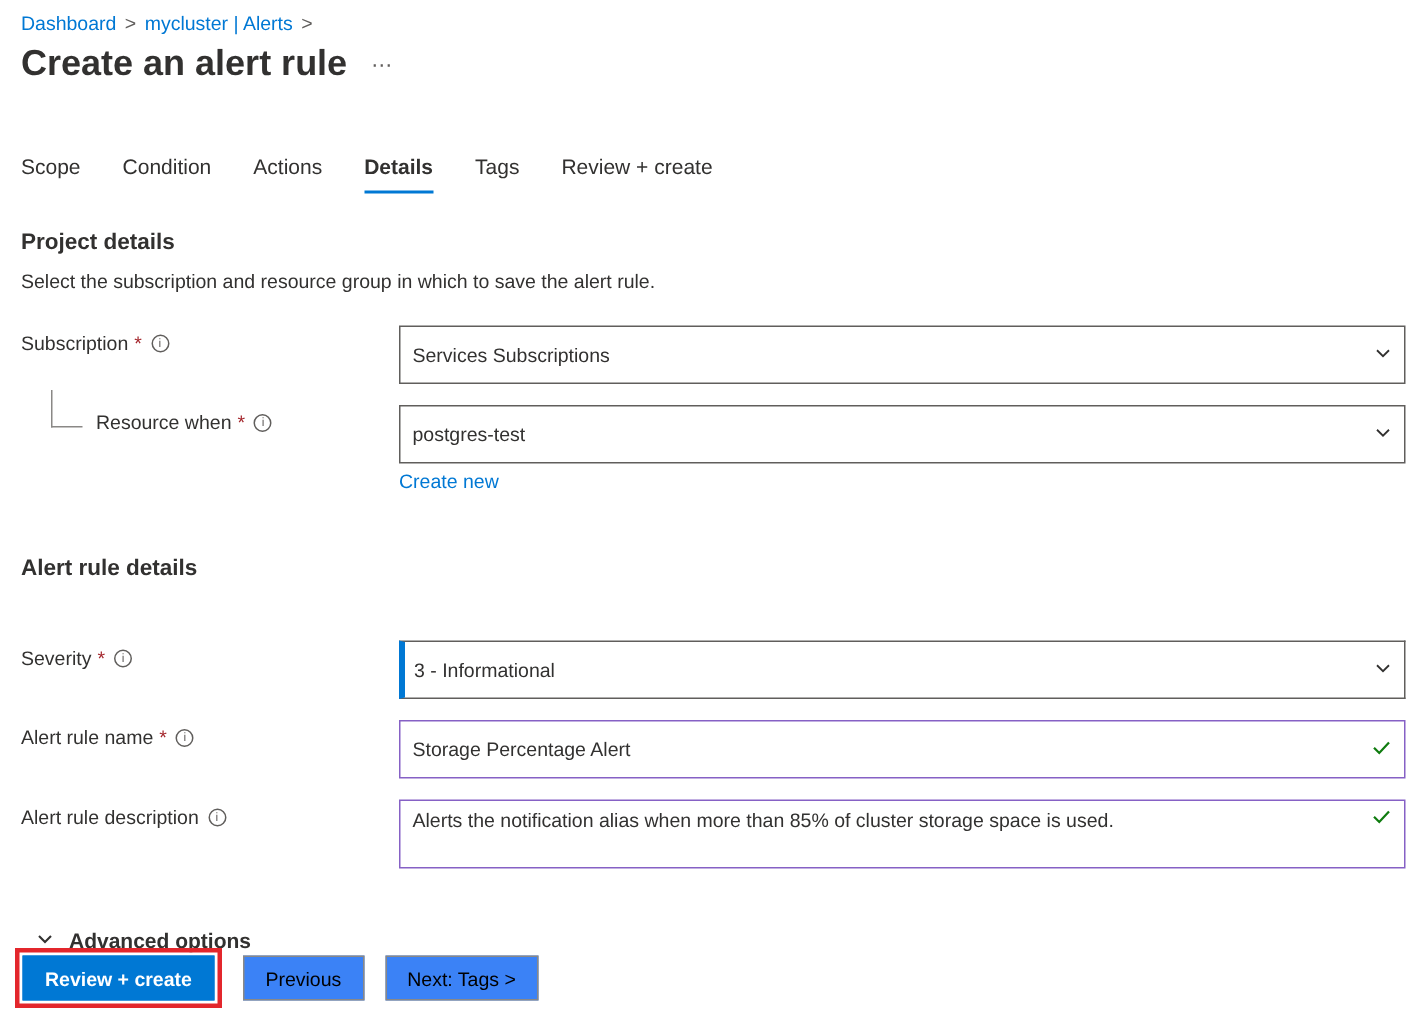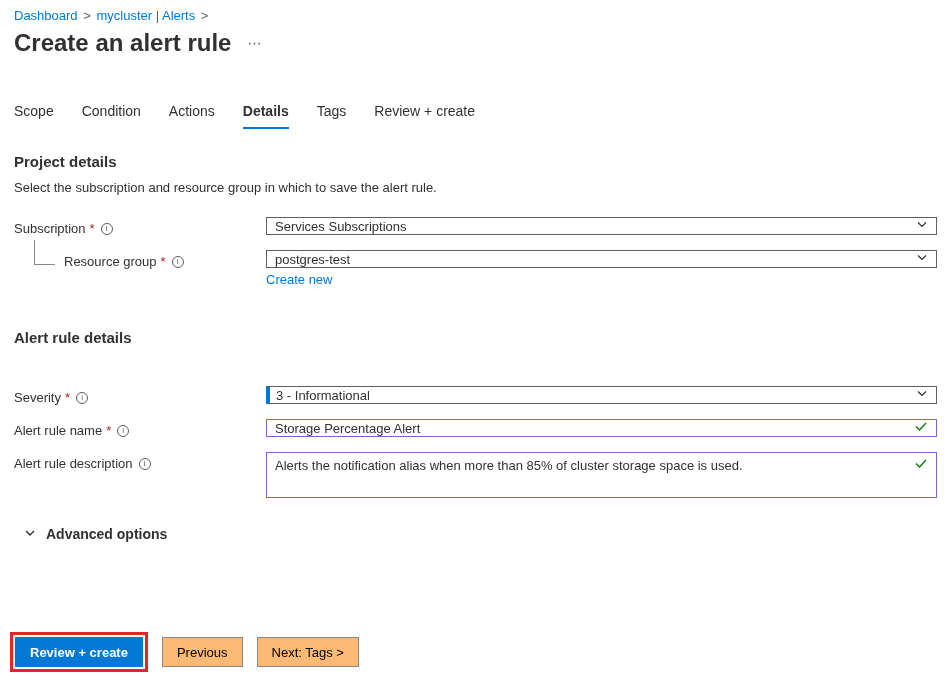--- a/index.html
+++ b/index.html
@@ -25,21 +25,21 @@
     .section-desc { font-size: 13px; color: #323130; margin-bottom: 22px; }
     
     .form-row { display: flex; align-items: flex-start; margin-bottom: 14px; }
     .form-label { width: 252px; flex-shrink: 0; display: flex; align-items: center; gap: 4px; font-size: 13px; padding-top: 4px; }
     .req { color: #a4262c; }
     .info-icon { width: 12px; height: 12px; border: 1px solid #605e5c; border-radius: 50%; display: inline-flex; align-items: center; justify-content: center; font-size: 8px; color: #605e5c; cursor: pointer; margin-left: 2px; }
     
     .form-control-wrap { flex: 1; max-width: 675px; }
     .select, .text-input, .textarea {
       width: 100%; border: 1px solid #605e5c; padding: 5px 28px 5px 8px; font-size: 13px;
-      font-family: inherit; background: #fff; position: relative; height: 18px;
+      font-family: inherit; background: #fff; position: relative; height: 39px;
       display: flex; align-items: center;
     }
     .select { cursor: pointer; }
     .chevron-down { position: absolute; right: 8px; top: 50%; transform: translateY(-50%); }
     .chevron-down svg { width: 12px; height: 12px; }
     
     .select-rel { position: relative; }
     .select-borded-left { border-left: 4px solid #0078d4; padding-left: 6px; }
     .purple-border { border-color: #8661c5; }
     .check-icon { position: absolute; right: 8px; top: 50%; transform: translateY(-50%); color: #107c10; }
@@ -48,26 +48,26 @@
     .textarea { height: 46px; align-items: flex-start; padding-top: 5px; }
     
     .indent-row { position: relative; }
     .indent-row::before { content: ""; position: absolute; left: 20px; top: -10px; width: 20px; height: 24px; border-left: 1px solid #8a8886; border-bottom: 1px solid #8a8886; }
     .indent-row .form-label { padding-left: 50px; }
     
     .link { color: #0078d4; font-size: 13px; cursor: pointer; margin-top: 4px; display: inline-block; }
     
     .section-gap { margin-top: 42px; }
     
-    .advanced { display: flex; align-items: flex-end; gap: 10px; cursor: pointer; margin-top: 28px; padding-left: 10px; }
+    .advanced { display: flex; align-items: flex-end; gap: 10px; cursor: pointer; margin-top: 40px; padding-left: 10px; }
     .advanced-chev svg { width: 12px; height: 12px; }
     .advanced-label { font-weight: 600; font-size: 14px; }
     
     .footer { position: absolute; left: 10px; bottom: 10px; display: flex; gap: 14px; align-items: center; }
-    .btn { padding: 6px 14px; font-size: 13px; font-family: inherit; border: 1px solid #8a8886; background: #fdba74; cursor: pointer; height: 30px; }
+    .btn { padding: 6px 14px; font-size: 13px; font-family: inherit; border: 1px solid #8a8886; background: #3b82f6; cursor: pointer; height: 30px; }
     .btn-primary { background: #0078d4; color: #fff; border-color: #0078d4; font-weight: 600; }
     .highlight-box { border: 3px solid #e3262c; padding: 2px; }
   </style>
 </head>
 <body>
 
 <div class="breadcrumb">
   <a>Dashboard</a>
   <span class="sep">&gt;</span>
   <a>mycluster | Alerts</a>
@@ -107,21 +107,21 @@
           <svg viewBox="0 0 12 12">
               <path d="M2 4 L6 8 L10 4" stroke="#323130" stroke-width="1.2" fill="none"></path>
             </svg>
         </span>
       </div>
     </div>
   </div>
 
   <div class="form-row indent-row">
     <div class="form-label">
-      <span>Resource group</span>
+      <span>Resource when</span>
       <span class="req">*</span>
       <span class="info-icon">i</span>
     </div>
     <div class="form-control-wrap">
       <div class="select-rel">
         <div class="select">
           <span>postgres-test</span>
           <span class="chevron-down">
             <svg viewBox="0 0 12 12">
                 <path d="M2 4 L6 8 L10 4" stroke="#323130" stroke-width="1.2" fill="none"></path>

